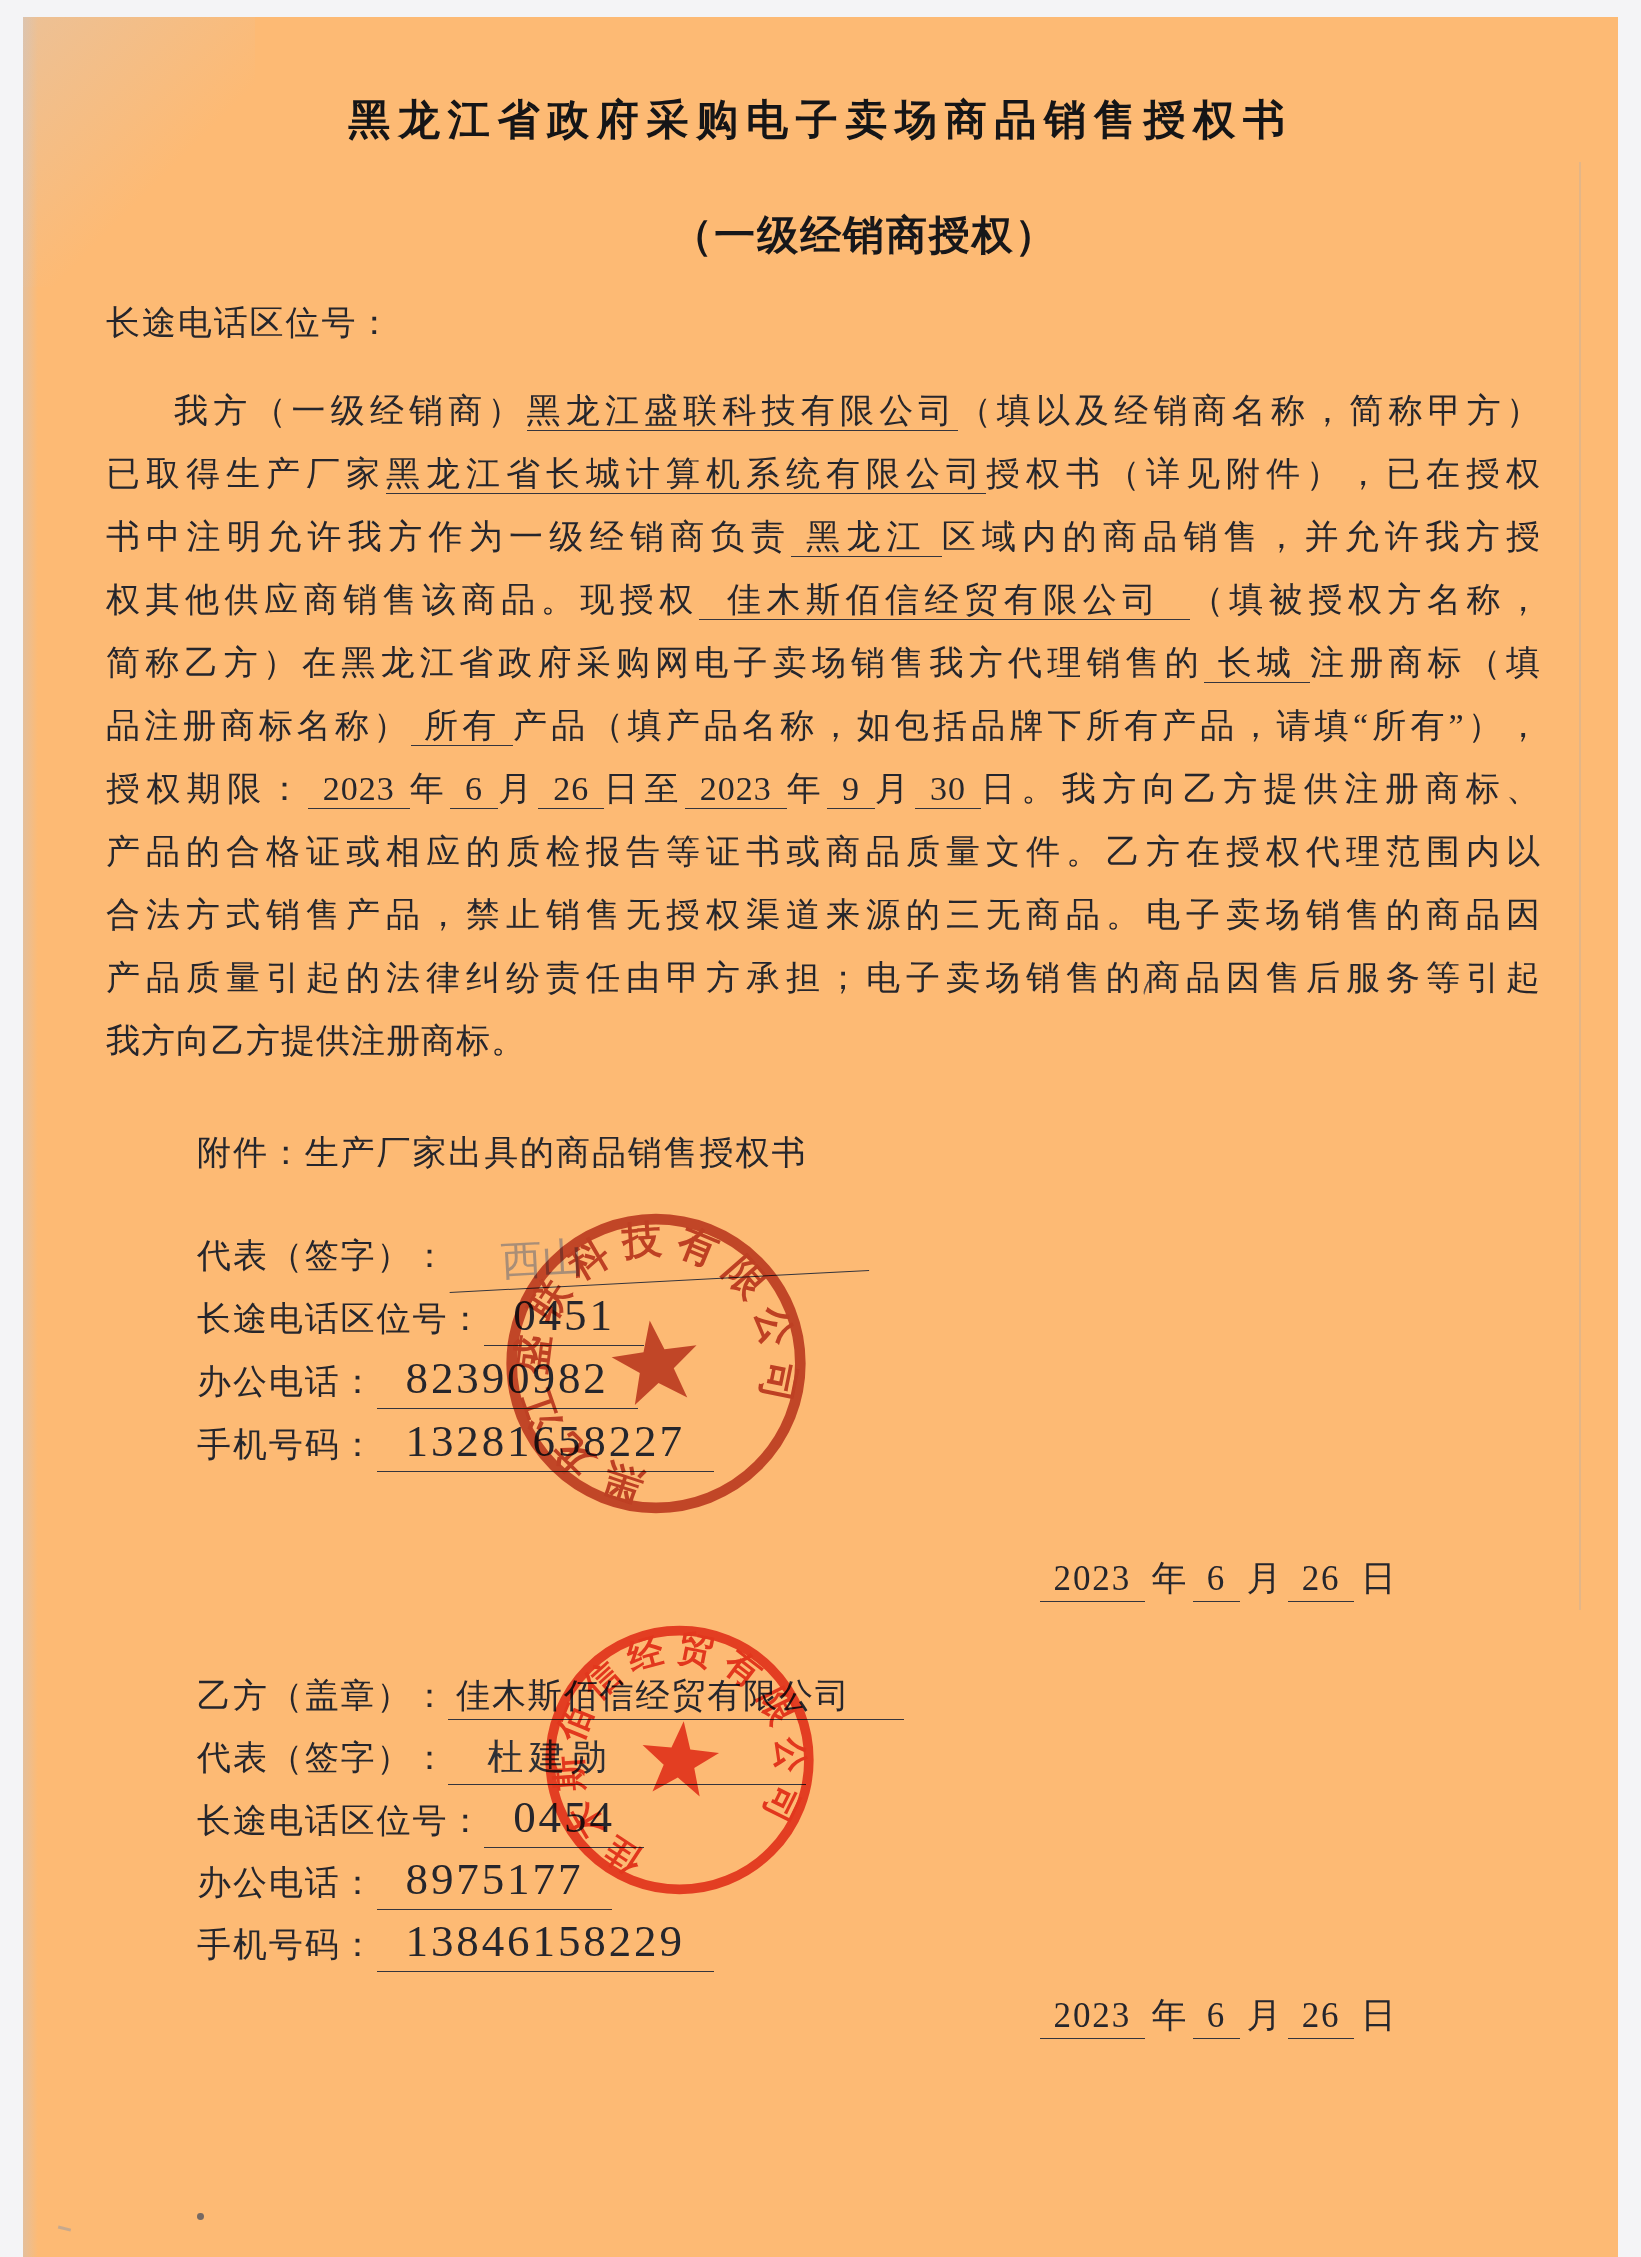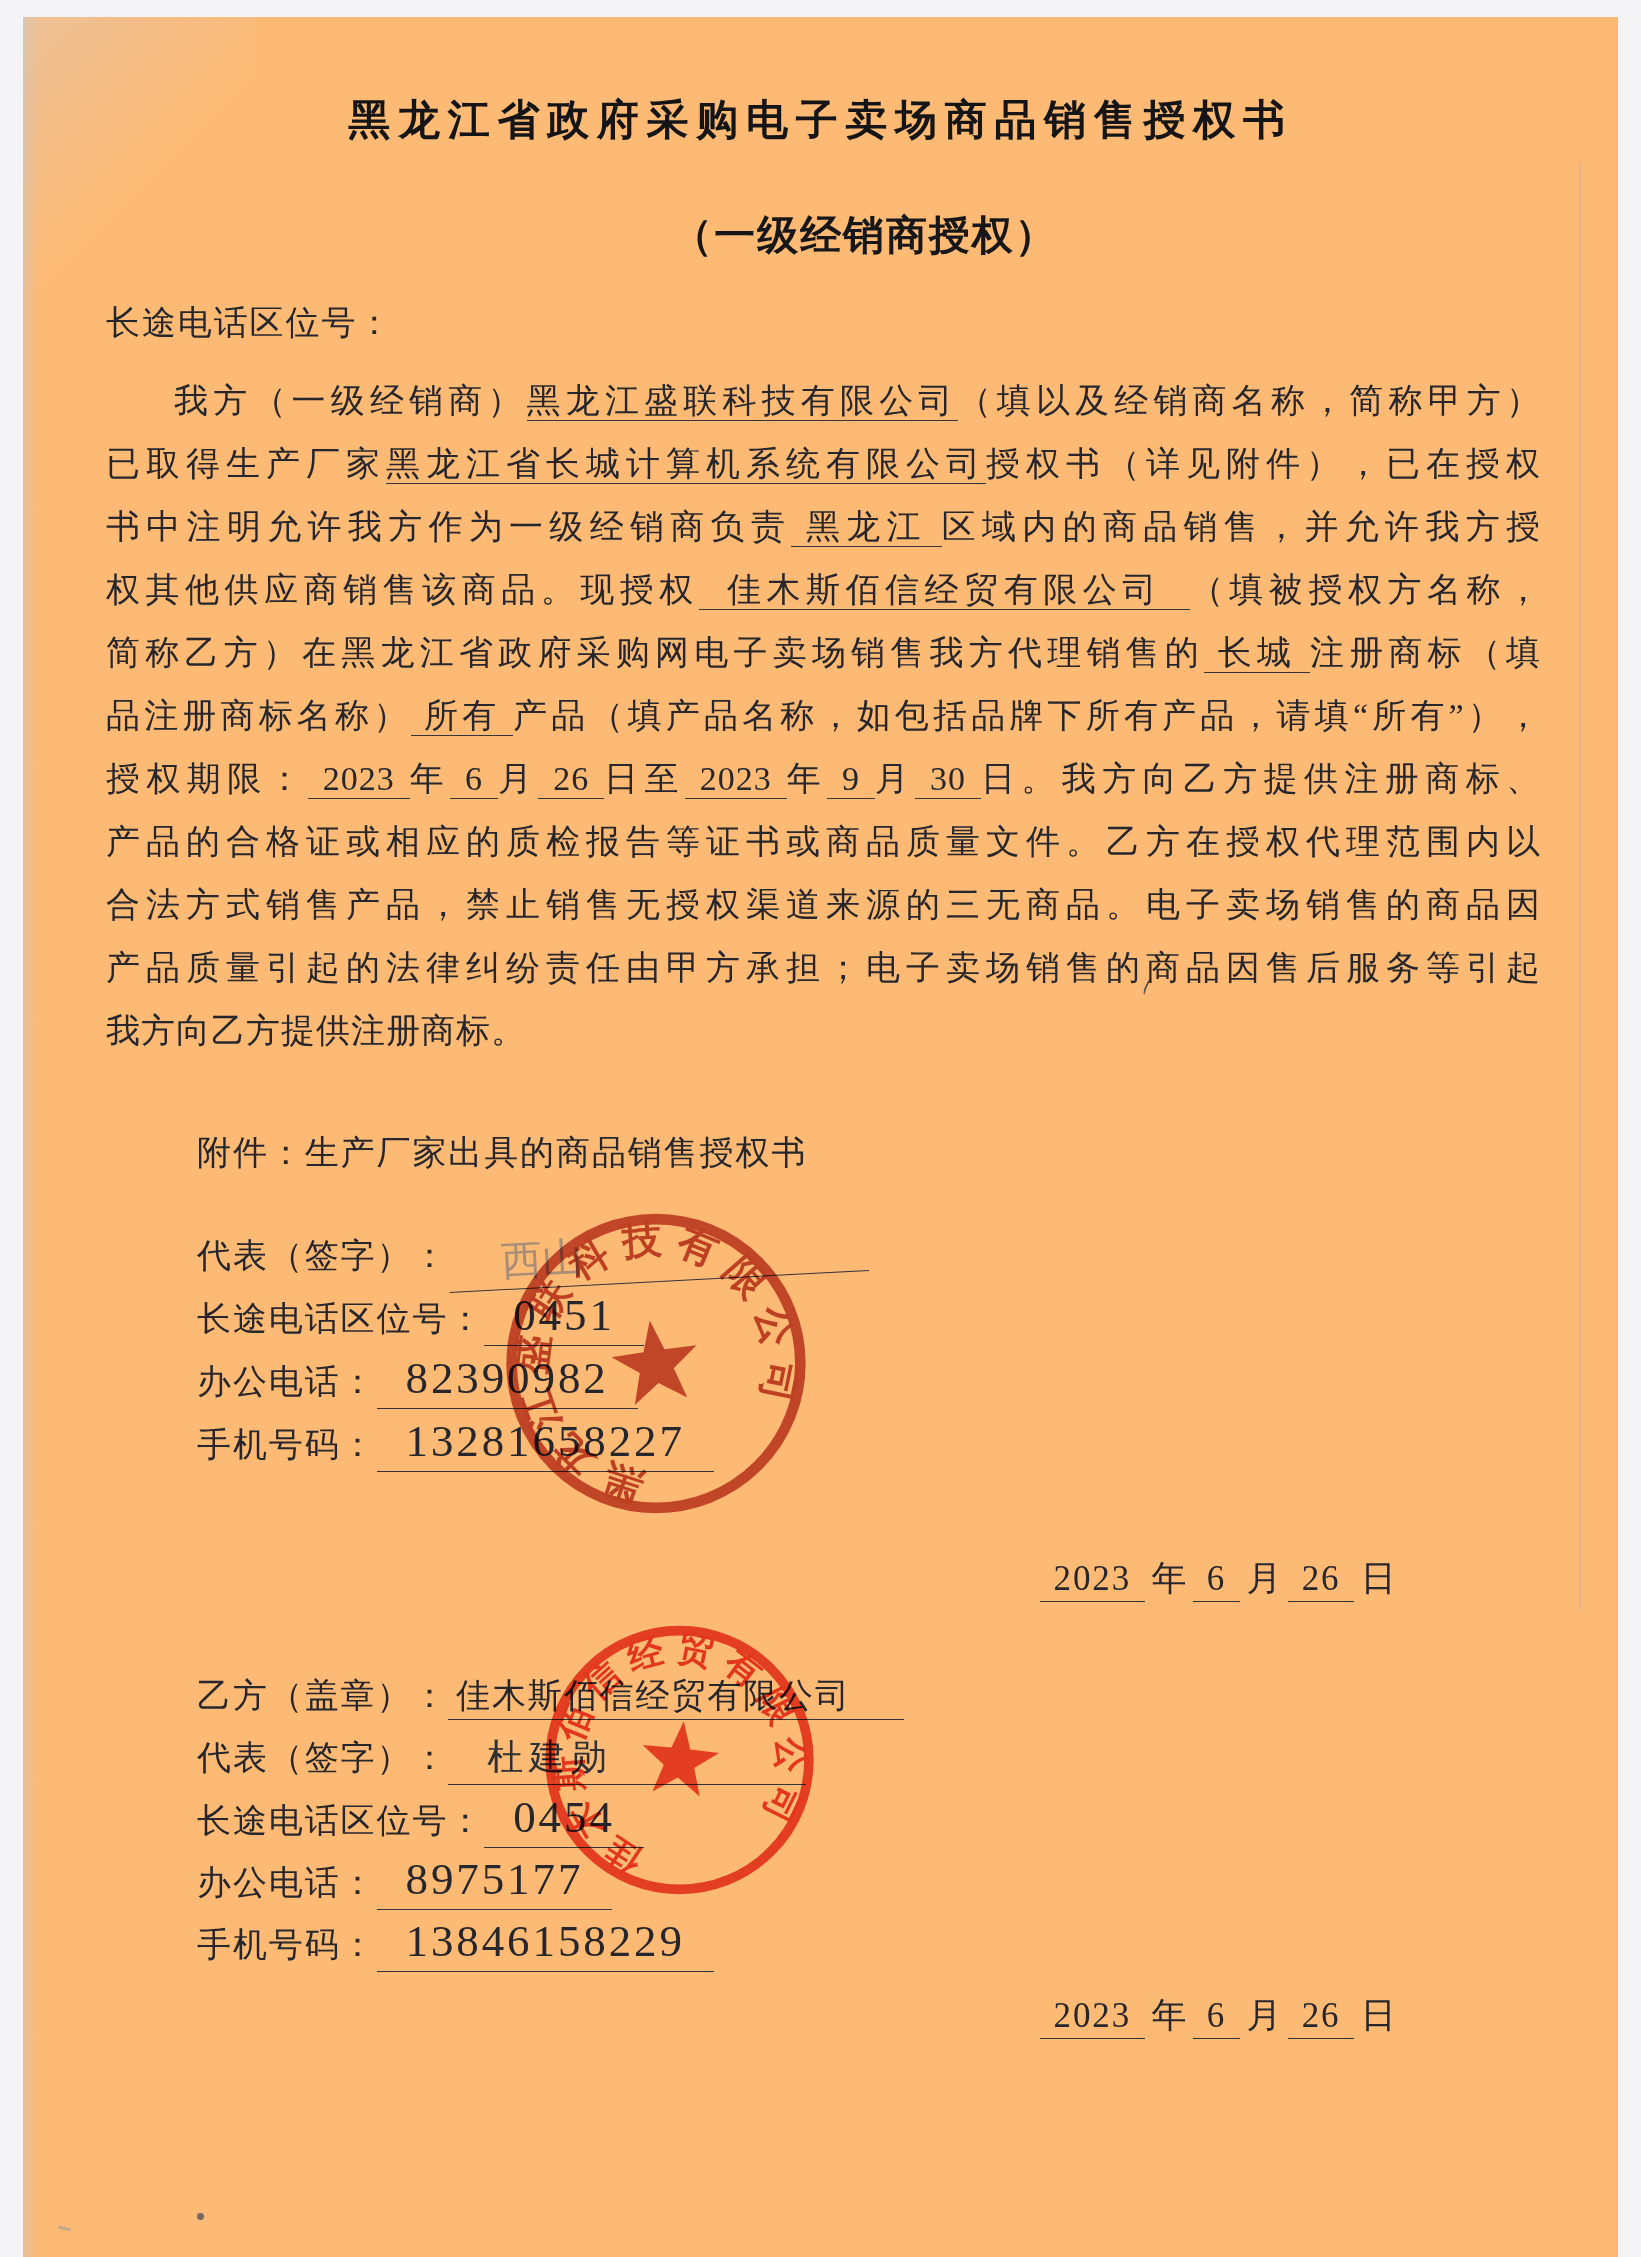--- a/index.html
+++ b/index.html
@@ -31,21 +31,21 @@
   
   .title{position:absolute;left:0;top:75px;width:100%;text-align:center;
     font-family:"Liberation Sans", sans-serif;
     font-size:42px;font-weight:700;letter-spacing:7.7px;color:#151517;margin:0;}
   .subtitle{position:absolute;left:0;top:191px;width:100%;text-align:center;
     font-family:"Liberation Sans", sans-serif;
     font-size:41px;font-weight:700;letter-spacing:1.9px;color:#17171a;margin:0;padding-left:44px;}
 
   
   .salutation{position:absolute;left:83px;top:283px;font-size:34px;letter-spacing:1.9px;}
-  .doc-body{position:absolute;left:83px;top:352px;width:1435px;}
+  .doc-body{position:absolute;left:83px;top:362px;width:1435px;}
   .body-line{height:63px;font-size:34px;line-height:63px;
     text-align:justify;text-align-last:justify;white-space:nowrap;letter-spacing:1px;}
   .body-line.indent{text-indent:68px;}
   .body-line.last{text-align-last:left;}
   .seg{white-space:pre;}
   .seg.u{border-bottom:1.9px solid #35353d;padding-bottom:1px;}
 
   .attachment{position:absolute;left:174px;top:1113px;font-size:34px;letter-spacing:1.9px;}
 
   

